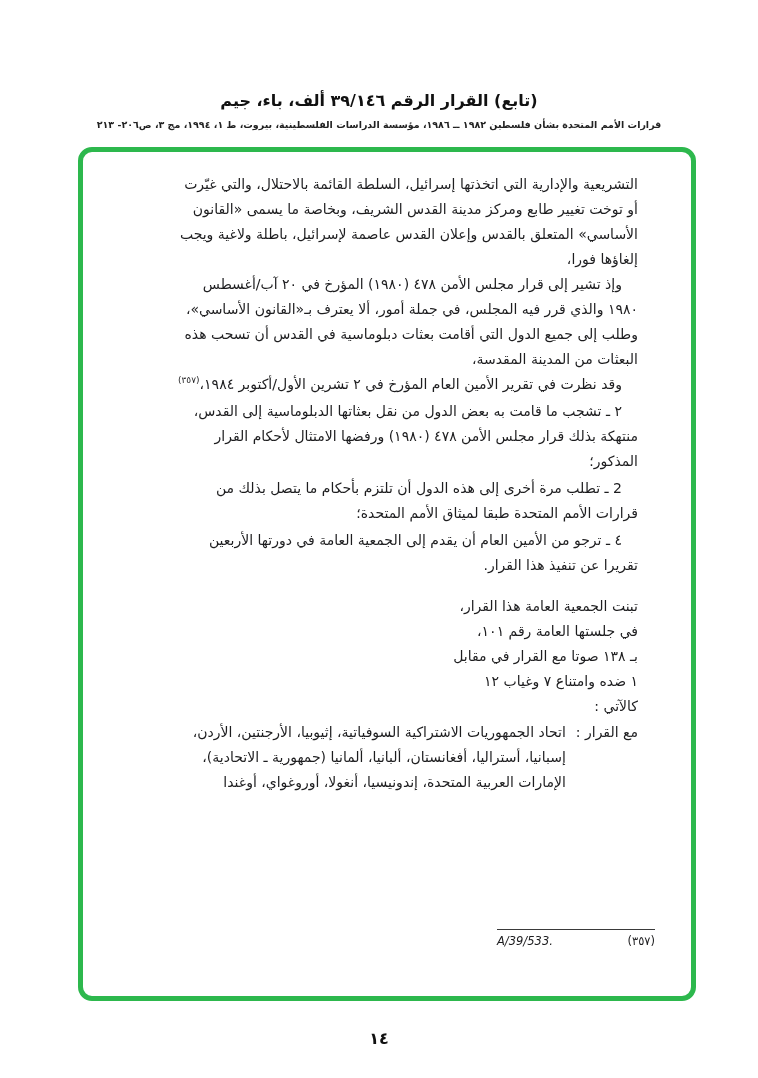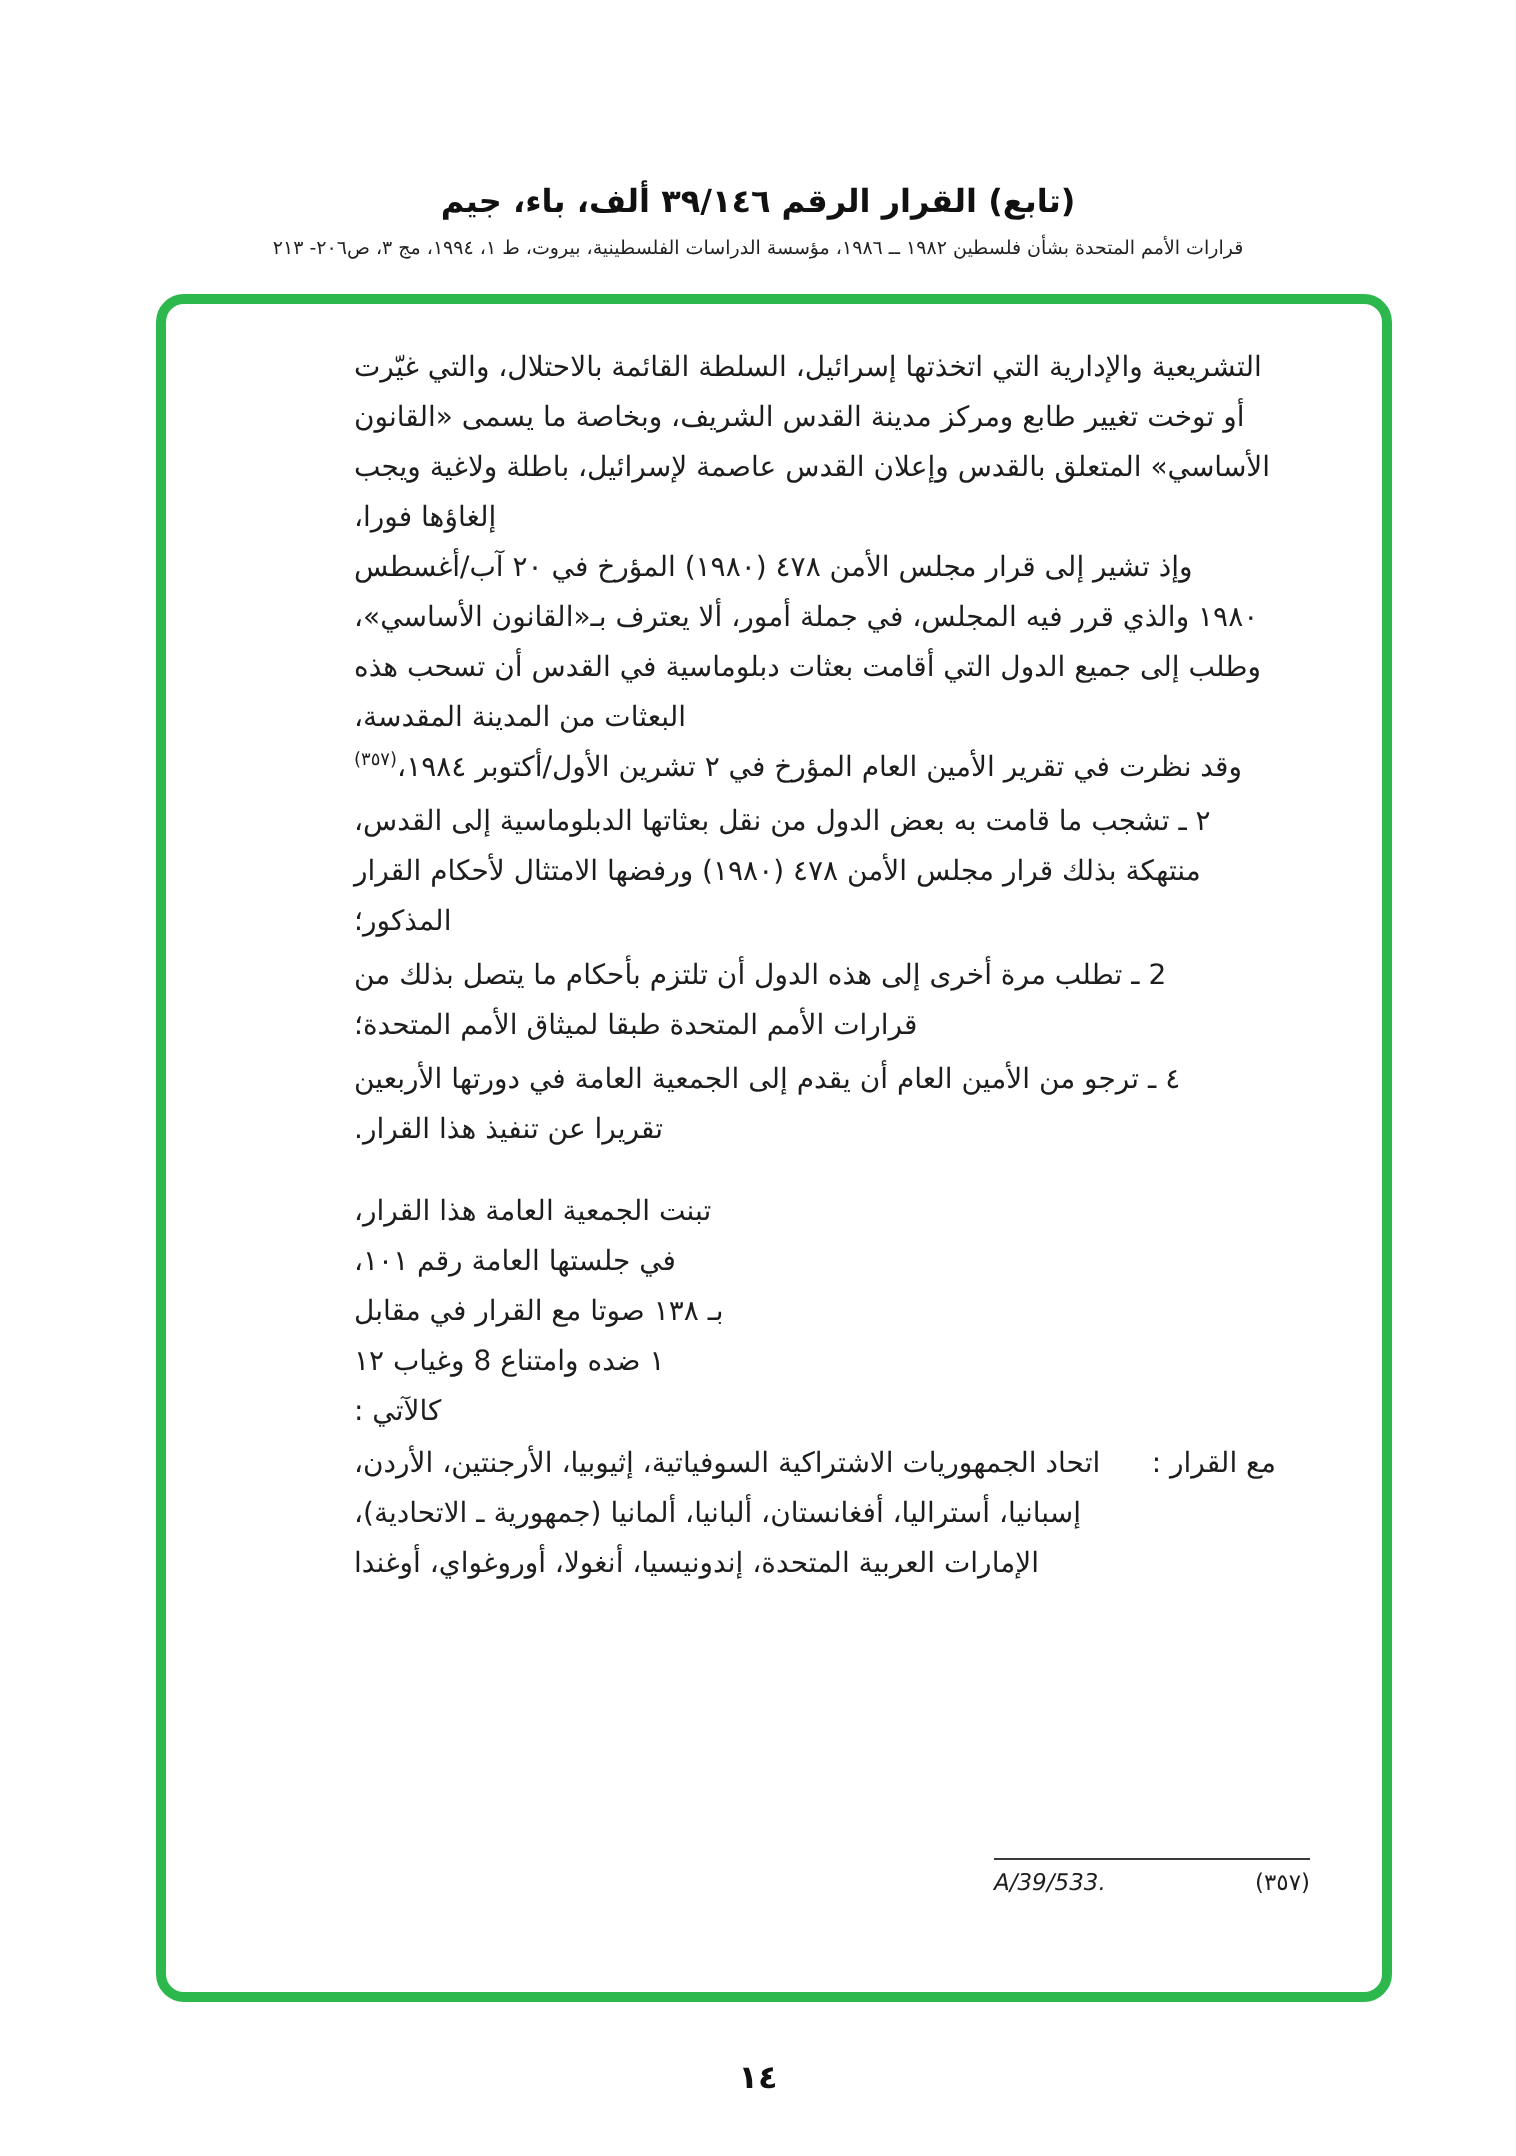--- a/index.html
+++ b/index.html
@@ -26,21 +26,21 @@
     direction: rtl;
   }
   .doc-title {
     font-size: 16px;
     font-weight: 700;
     color: #111;
   }
   .doc-source {
     margin-top: 9px;
     font-size: 9.5px;
-    font-weight: 400;
+    font-weight: 700;
     color: #222;
     text-align: center;
   }
 
   
   .green-frame {
     position: absolute;
     left: 78px;
     top: 147px;
     width: 608px;
@@ -50,21 +50,21 @@
     background: #ffffff;
   }
 
   
   .body-text {
     position: absolute;
     top: 20px;
     right: 53px;
     left: 94px;
     direction: rtl;
-    text-align: left;
+    text-align: right;
     font-size: 14px;
     line-height: 25px;
     color: #1d1d1f;
   }
   .para { margin: 0; }
   .para.indent { text-indent: 16px; }
   .para.num { margin-top: 2px; }
   .lead { font-weight: 400; }
   .para sup { font-size: 9px; line-height: 0; }
 
@@ -128,21 +128,21 @@
       <p class="para indent num"><span class="lead">٢ ـ تشجب</span><span> ما قامت به بعض الدول من نقل بعثاتها الدبلوماسية إلى القدس، منتهكة بذلك قرار مجلس الأمن ٤٧٨ (١٩٨٠) ورفضها الامتثال لأحكام القرار المذكور؛</span></p>
 
       <p class="para indent num"><span class="lead">2 ـ تطلب مرة أخرى</span><span> إلى هذه الدول أن تلتزم بأحكام ما يتصل بذلك من قرارات الأمم المتحدة طبقا لميثاق الأمم المتحدة؛</span></p>
 
       <p class="para indent num"><span class="lead">٤ ـ ترجو</span><span> من الأمين العام أن يقدم إلى الجمعية العامة في دورتها الأربعين تقريرا عن تنفيذ هذا القرار.</span></p>
 
       <div class="adoption">
         <div class="adoption-line">تبنت الجمعية العامة هذا القرار،</div>
         <div class="adoption-line">في جلستها العامة رقم ١٠١،</div>
         <div class="adoption-line">بـ ١٣٨ صوتا مع القرار في مقابل</div>
-        <div class="adoption-line">١ ضده وامتناع 8 وغياب ١٢</div>
+        <div class="adoption-line">١ ضده وامتناع ٧ وغياب ١٢</div>
         <div class="adoption-line">كالآتي :</div>
       </div>
 
       <div class="vote-row">
         <span class="vote-label">مع القرار :</span>
         <span class="vote-countries">اتحاد الجمهوريات الاشتراكية السوفياتية، إثيوبيا، الأرجنتين، الأردن، إسبانيا، أستراليا، أفغانستان، ألبانيا، ألمانيا (جمهورية ـ الاتحادية)، الإمارات العربية المتحدة، إندونيسيا، أنغولا، أوروغواي، أوغندا</span>
       </div>
 
     </div>
 

